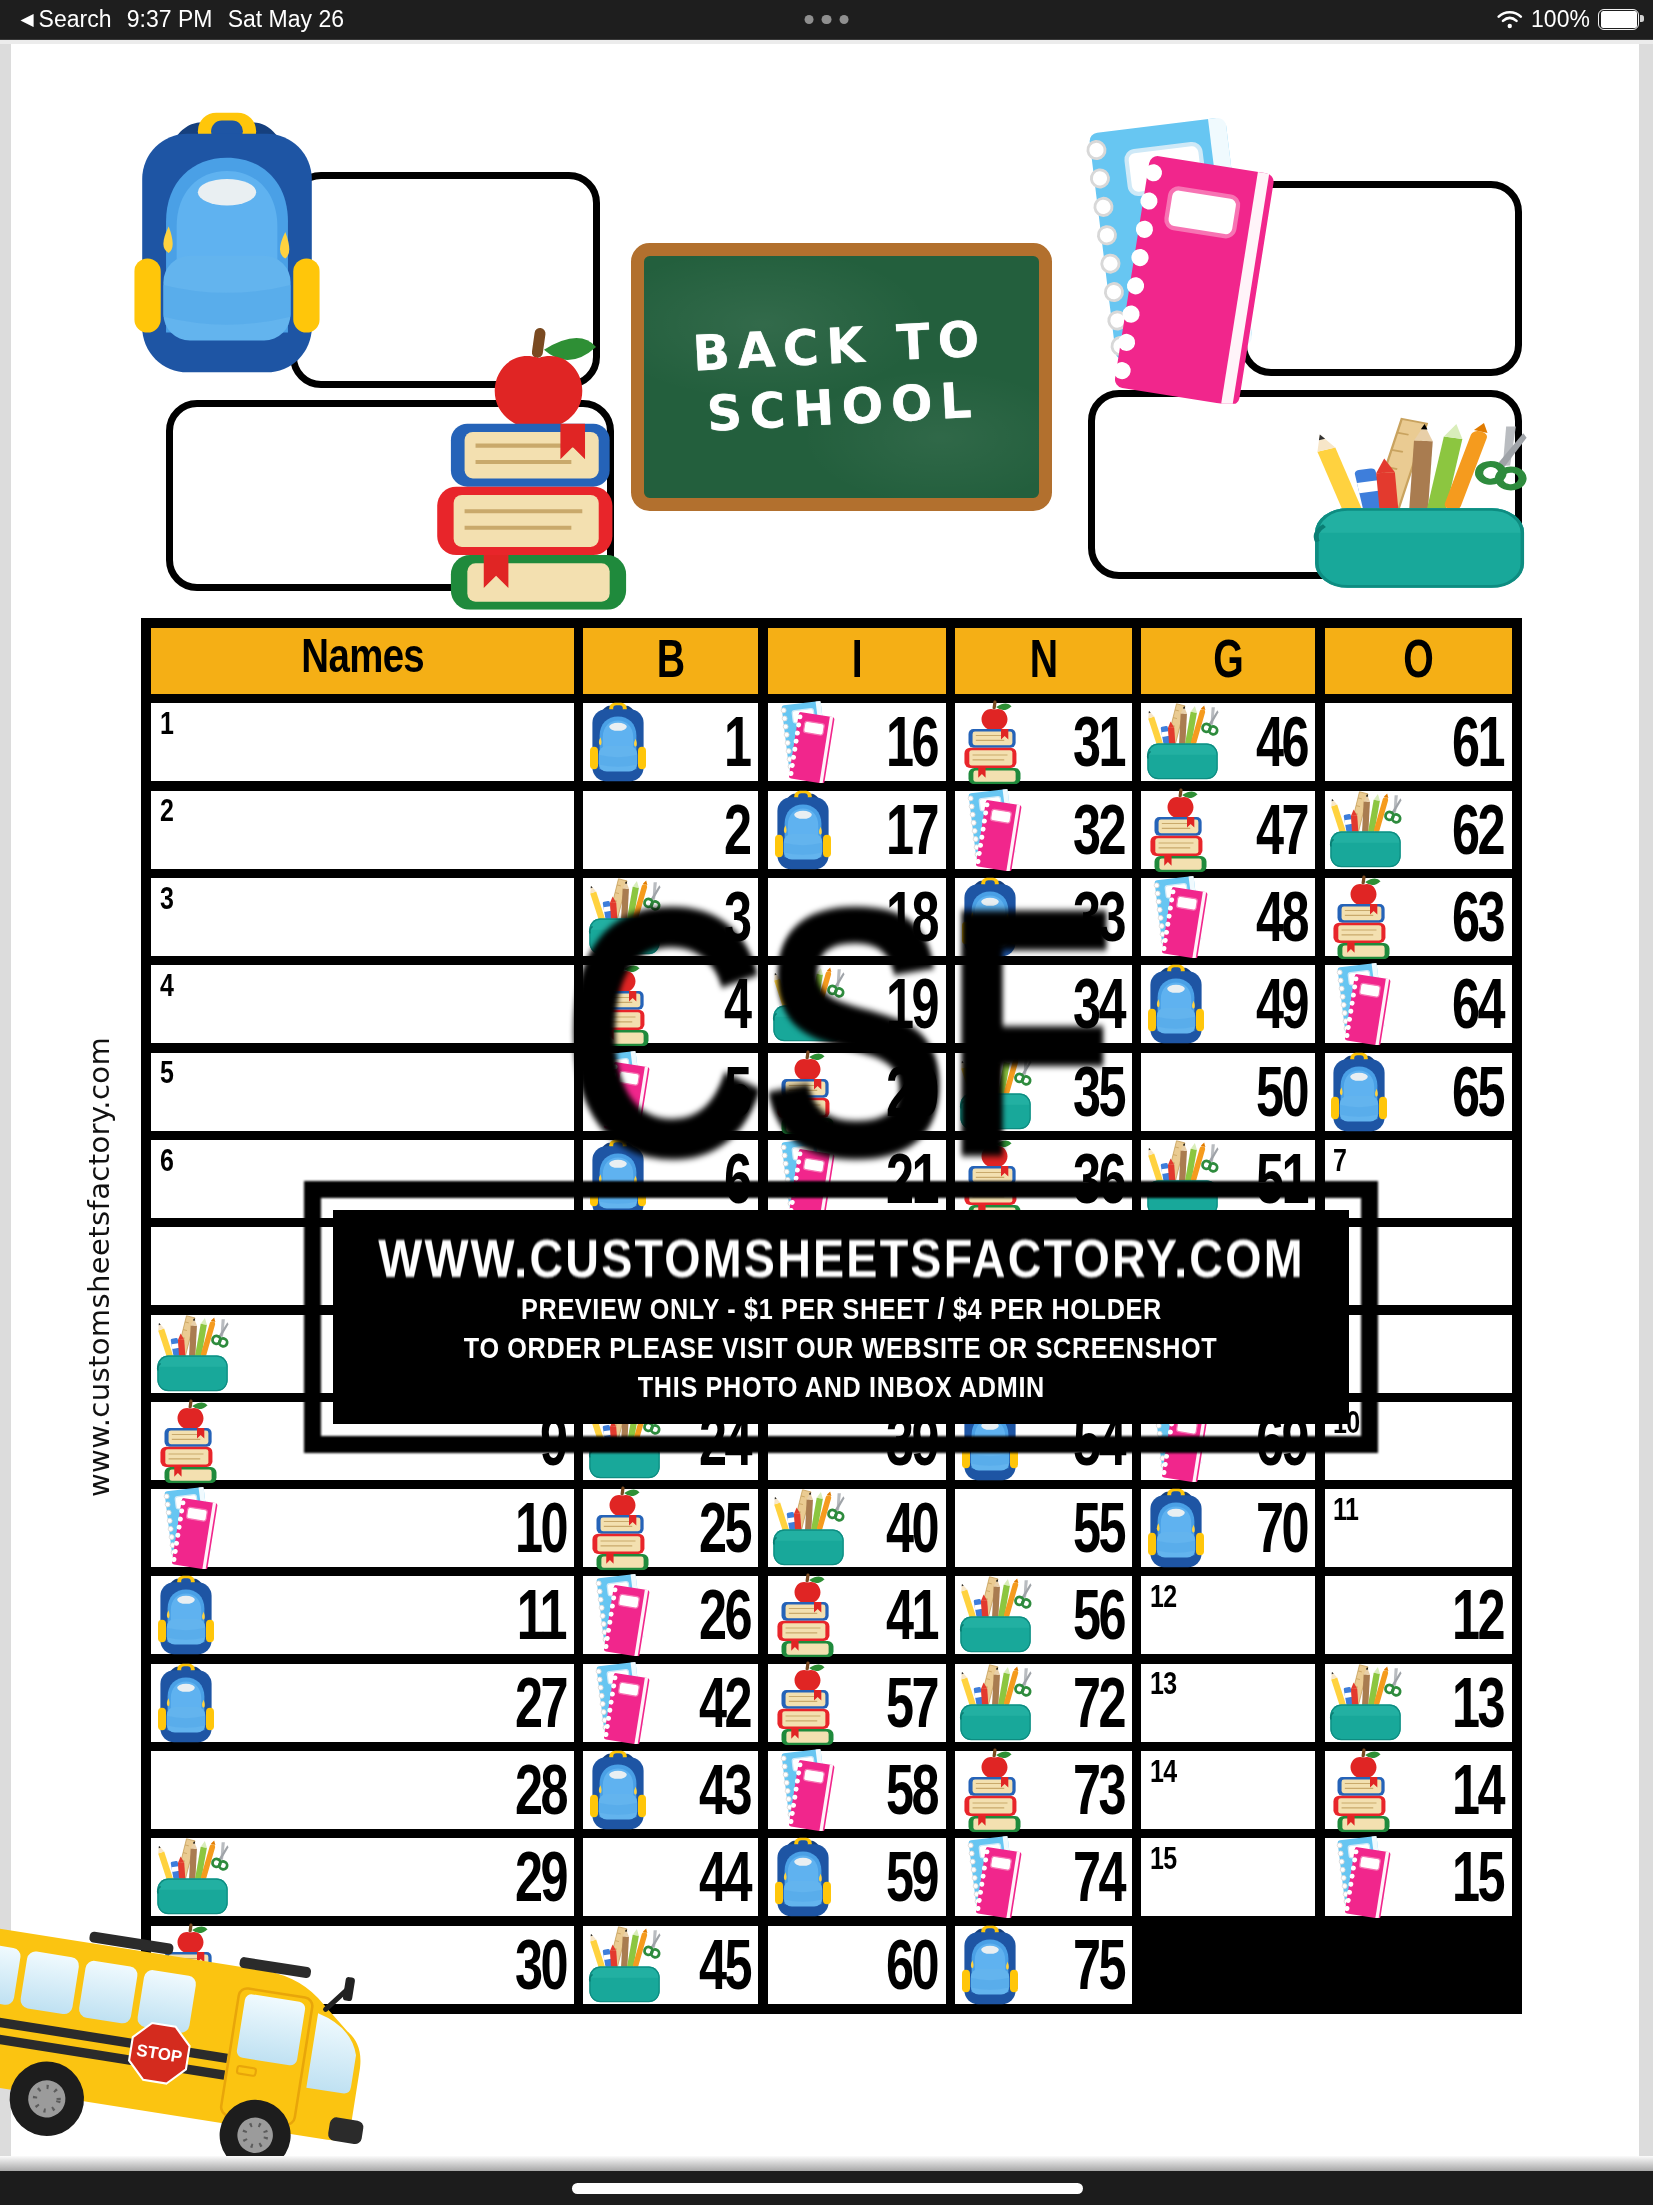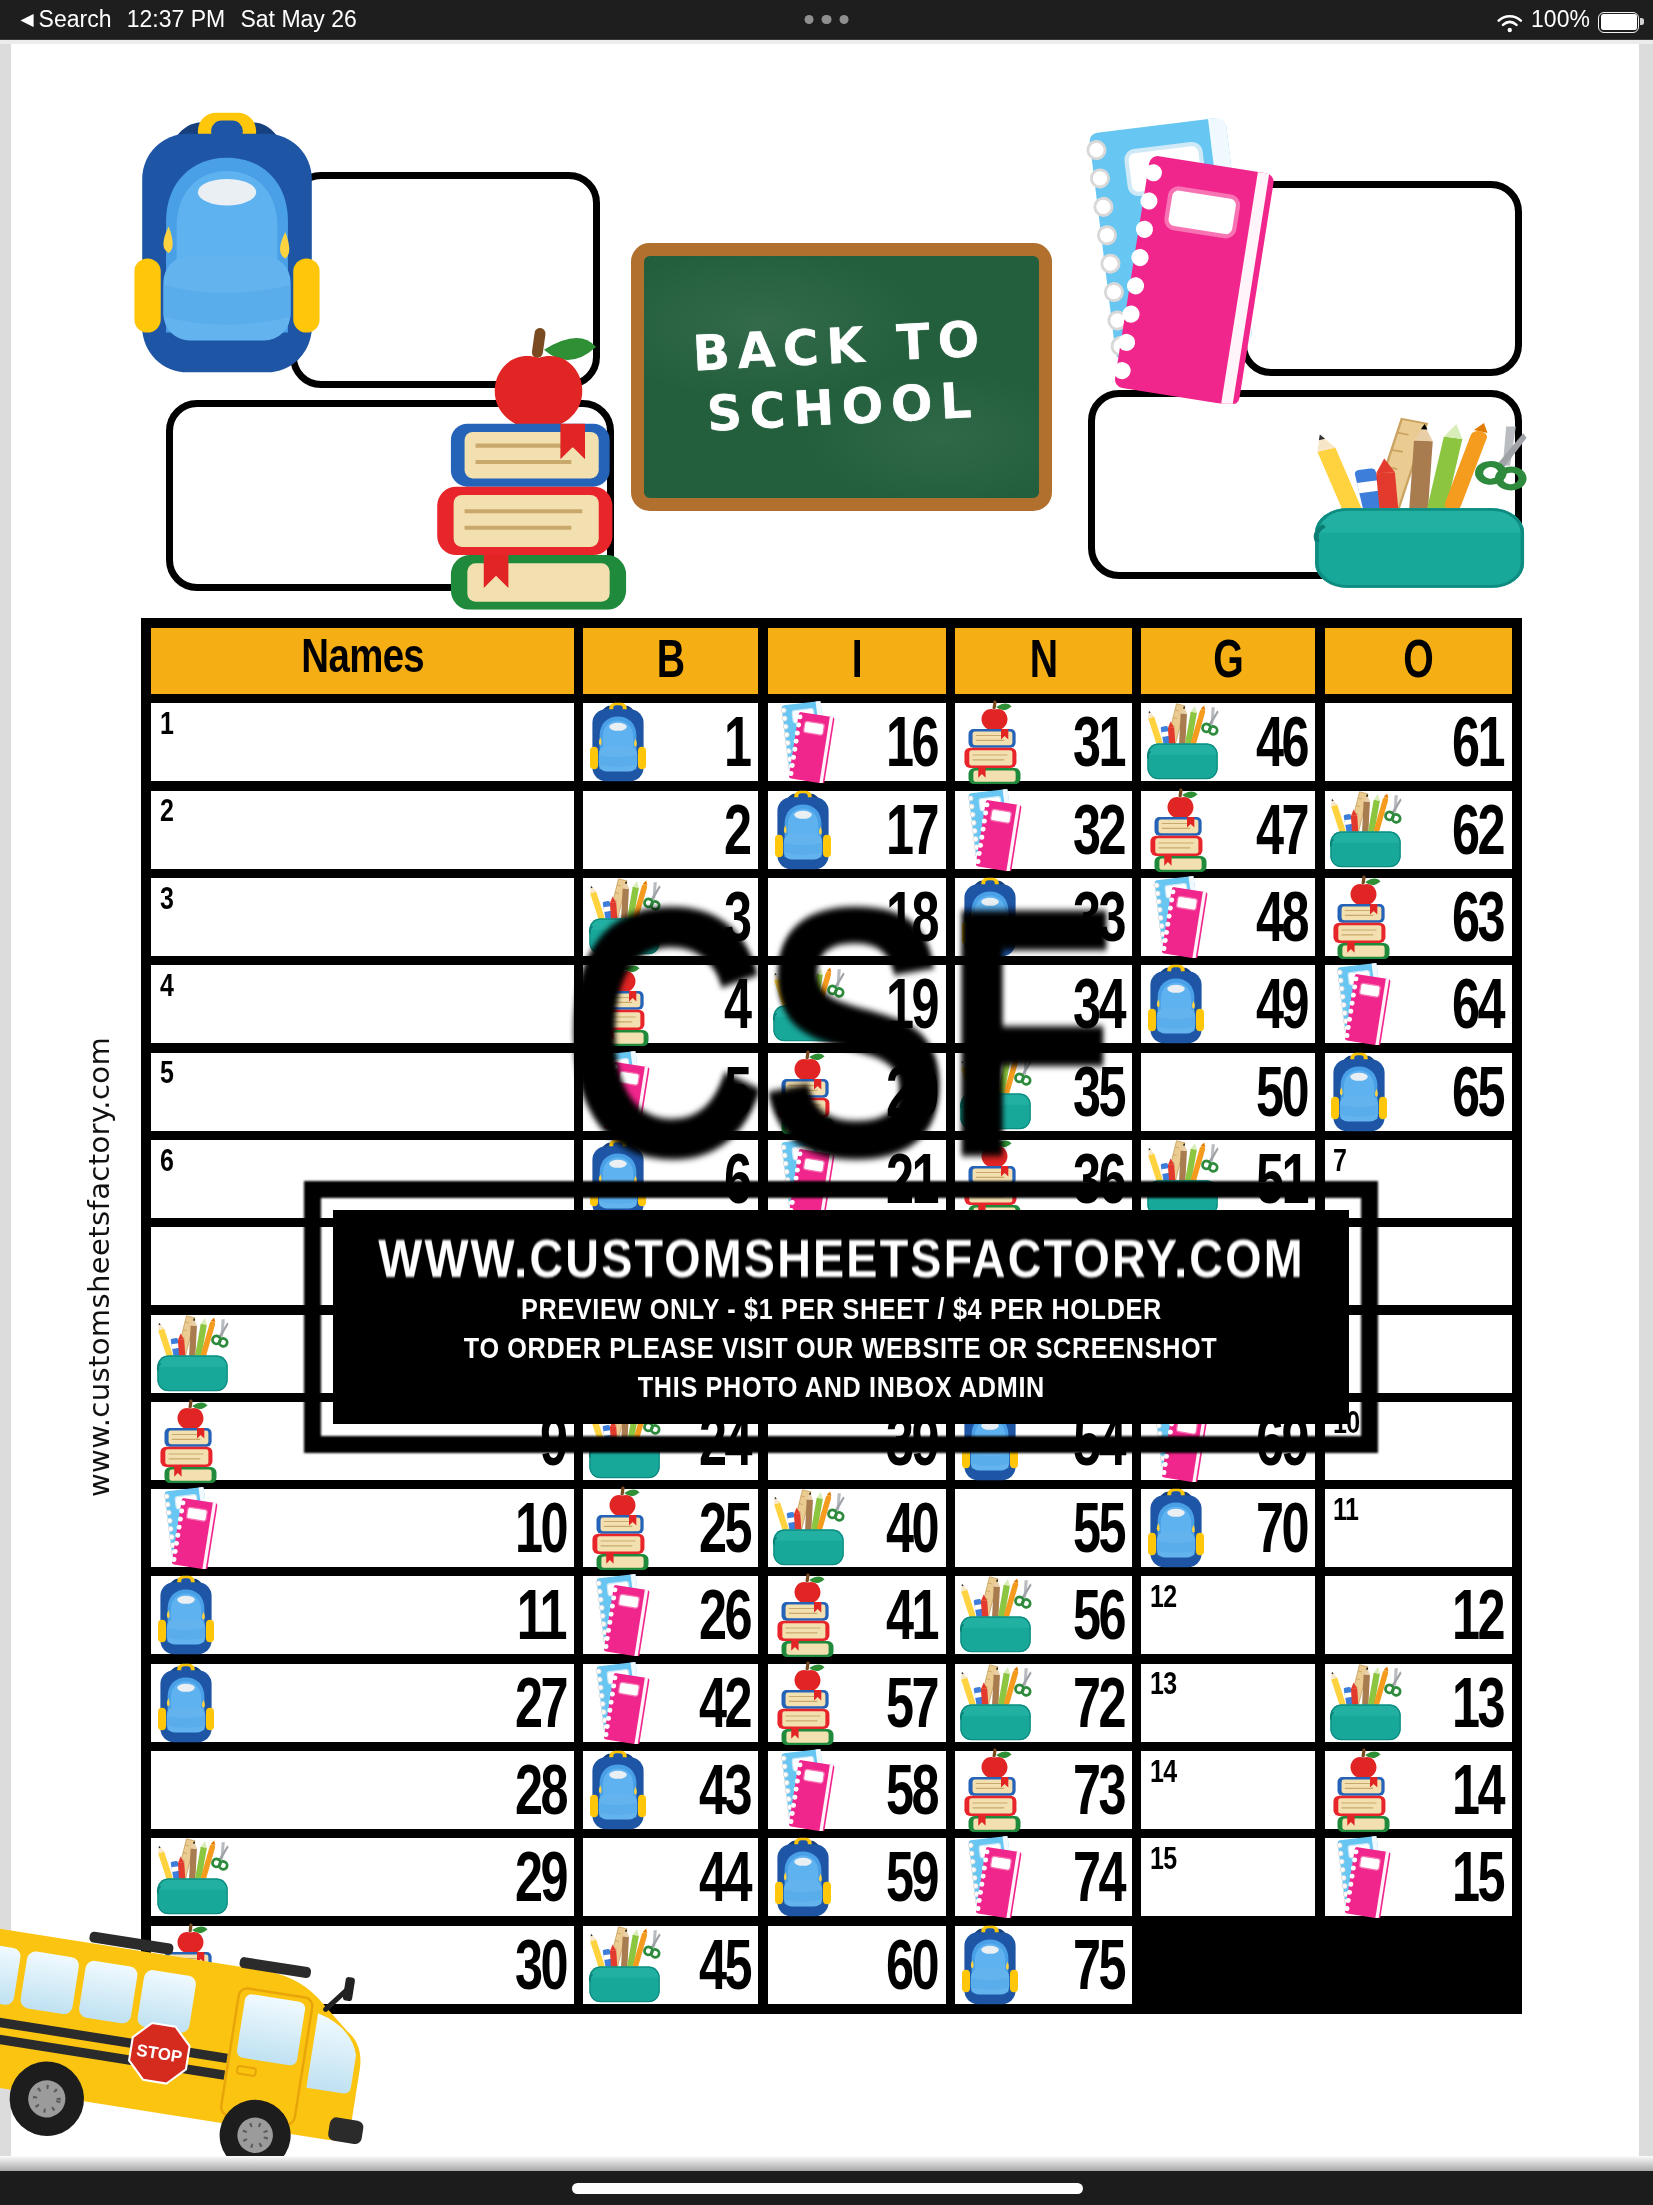--- a/index.html
+++ b/index.html
@@ -7,21 +7,21 @@
   .screen{position:relative;width:1653px;height:2205px;overflow:hidden;background:#dcdcdc;}
 
   
   .statusbar{position:absolute;left:0;top:0;width:100%;height:40px;background:#1e1e1e;color:#fff;
     display:flex;align-items:center;z-index:20;border-bottom:1.7px solid #3a3a3a;box-sizing:border-box;}
   .sb-left{display:flex;align-items:center;gap:15.3px;margin-left:20.4px;font-size:23px;font-weight:400;}
   .sb-back{display:flex;align-items:center;gap:5.1px;}
   .sb-tri{font-size:17px;line-height:1;}
   .sb-center{position:absolute;left:50%;transform:translateX(-50%);display:flex;gap:8.5px;}
   .sb-dot{width:9.3px;height:9.3px;border-radius:50%;background:#8f8f8f;}
-  .sb-right{position:absolute;right:13.6px;display:flex;align-items:flex-end;gap:8.5px;font-size:23px;}
+  .sb-right{position:absolute;right:13.6px;display:flex;align-items:center;gap:8.5px;font-size:23px;}
   .battery{position:relative;width:39px;height:19.5px;border:1.7px solid rgba(255,255,255,.95);border-radius:6px;}
   .battery .fill{position:absolute;left:1.7px;top:1.7px;right:1.7px;bottom:1.7px;background:#fff;border-radius:2.5px;}
   .battery .nub{position:absolute;right:-5.1px;top:5.1px;width:3.4px;height:7.6px;border-radius:0 2.5px 2.5px 0;background:rgba(255,255,255,.8);}
   .strip-under-status{position:absolute;left:0;top:40px;width:100%;height:4.2px;background:#ececec;z-index:19;}
 
   
   .sheet{position:absolute;left:11px;top:44px;width:1628px;height:2112px;background:#fff;z-index:1;}
 
   
   .frame{position:absolute;border:7.6px solid #000;border-radius:31px;z-index:2;background:transparent;}
@@ -210,21 +210,21 @@
 </svg>
 
 <div class="screen">
 
   <div class="statusbar">
     <div class="sb-left">
       <span class="sb-back">
         <span class="sb-tri">◀</span>
         <span>Search</span>
       </span>
-      <span>12:37 PM</span>
+      <span>9:37 PM</span>
       <span>Sat May 26</span>
     </div>
     <div class="sb-center">
       <span class="sb-dot"></span>
         <span class="sb-dot"></span>
         <span class="sb-dot"></span>
     </div>
     <div class="sb-right">
       <svg width="25.5" height="20.4" viewBox="0 0 30 24">
         <path d="M2,9 C9,2 21,2 28,9" stroke="#fff" stroke-width="3" fill="none" stroke-linecap="round"></path>

